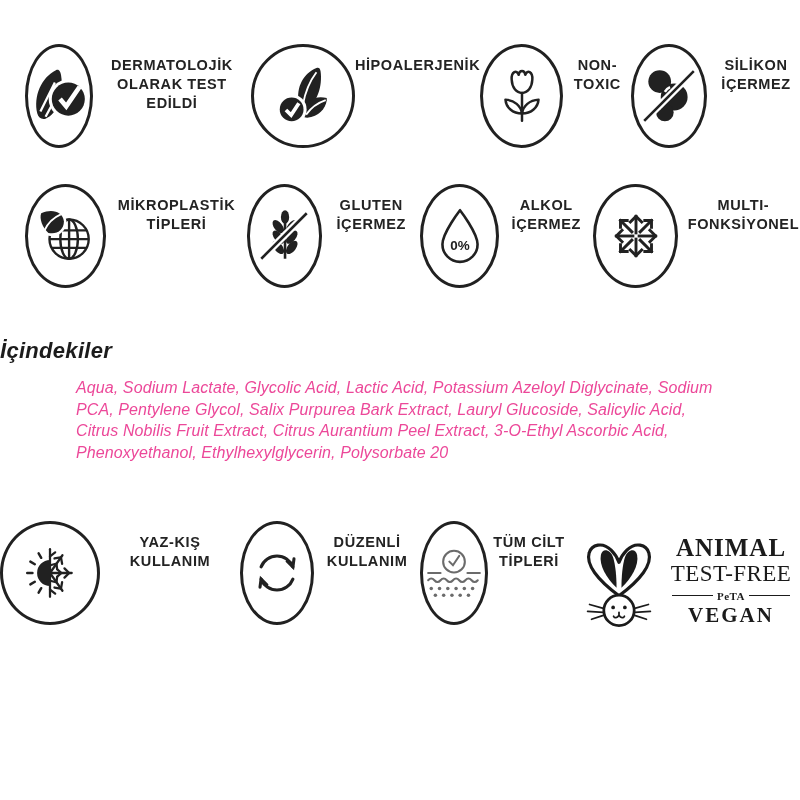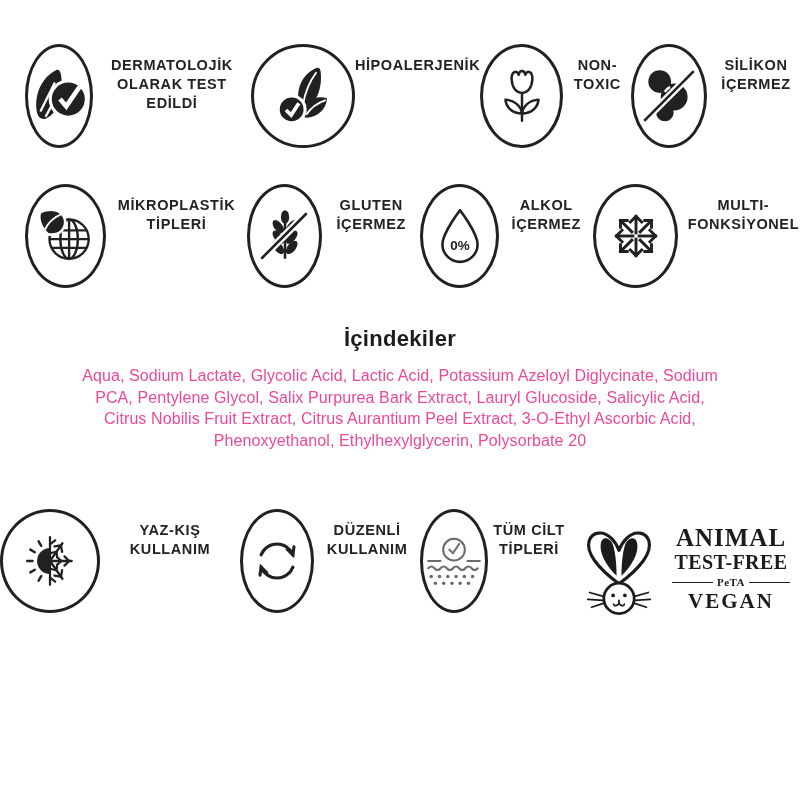--- a/index.html
+++ b/index.html
@@ -22,33 +22,33 @@
     width:104px; height:104px; border:3px solid #212121; border-radius:50%;
     display:flex; align-items:center; justify-content:center; background:#fff;
   }
   .badge-label{
     margin-top:12px; font-weight:bold; font-size:14.5px; letter-spacing:.6px;
     line-height:1.32; text-align:center; color:#232323;
   }
   .w215{ max-width:215px; }
   .w100{ max-width:100px; }
   .w150{ max-width:150px; }
-  .ingredients{ margin-top:38px; text-align:center; }
+  .ingredients{ margin-top:50px; text-align:left;font-style:italic; }
   .ingredients-title{ font-size:22px; font-weight:bold; letter-spacing:.3px; color:#1c1c1c; }
   .ingredients-text{
     margin:13px auto 0; max-width:648px; font-size:16px; line-height:21.5px;
     color:#ec4899; letter-spacing:.1px;
   }
   .peta{ display:flex; align-items:center; margin-top:4px; }
   .peta-text{
     font-family:"Liberation Serif", serif; color:#1b1b1b; text-align:center;
     width:122px; margin-left:2px;
   }
   .peta-animal{ font-size:25px; font-weight:bold; letter-spacing:1px; line-height:1.05; }
-  .peta-testfree{ font-size:20px; font-weight:bold; letter-spacing:.4px; line-height:1.15; }
+  .peta-testfree{ font-size:23px; font-weight:normal; letter-spacing:.4px; line-height:1.15; }
   .peta-divider{ display:flex; align-items:center; gap:4px; margin:2px 2px; }
   .peta-divider .rule{ flex:1; border-top:1.6px solid #1b1b1b; height:0; }
   .peta-brand{ font-size:11px; font-weight:bold; letter-spacing:.5px; }
   .peta-vegan{ font-size:21px; font-weight:bold; letter-spacing:2px; line-height:1.1; }
   svg{ display:block; }
 </style>
 </head>
 <body>
 
 <div class="canvas">

